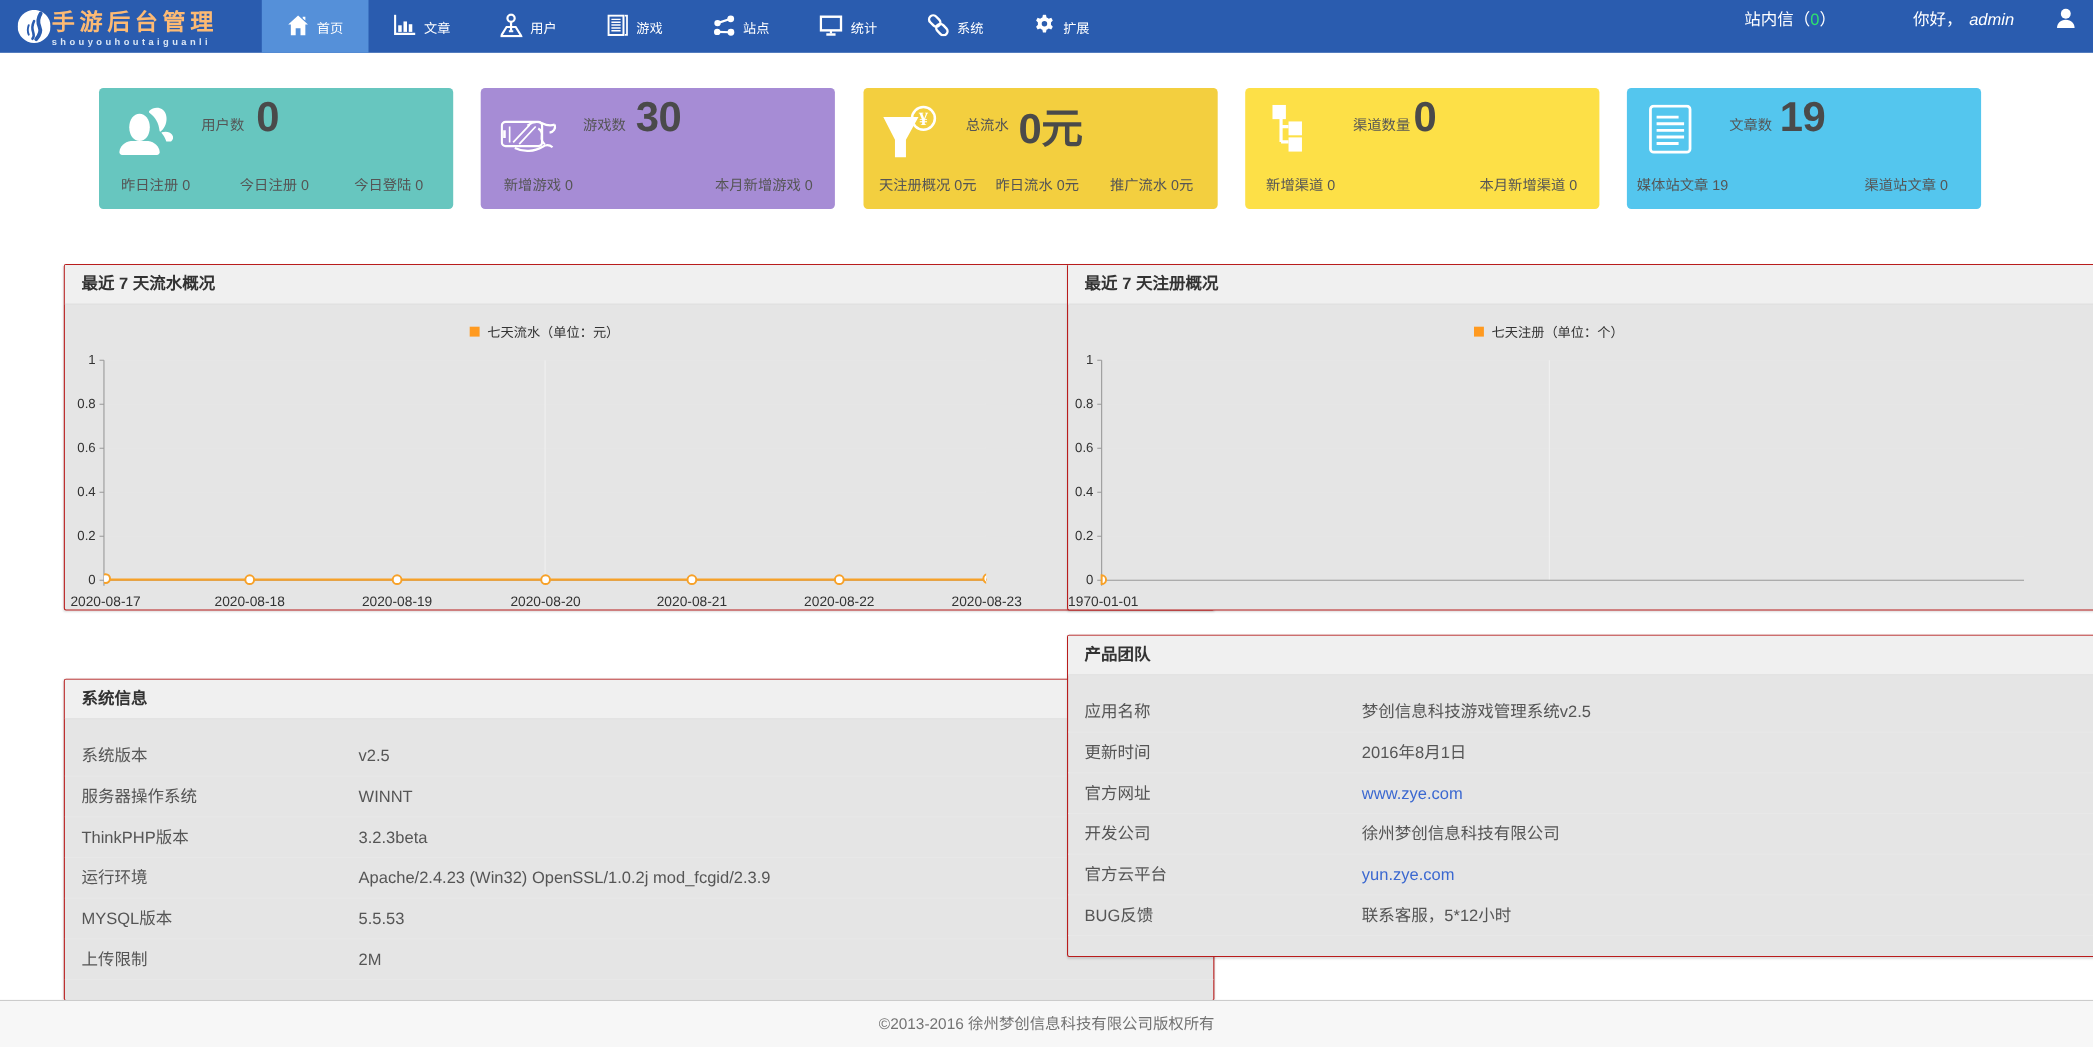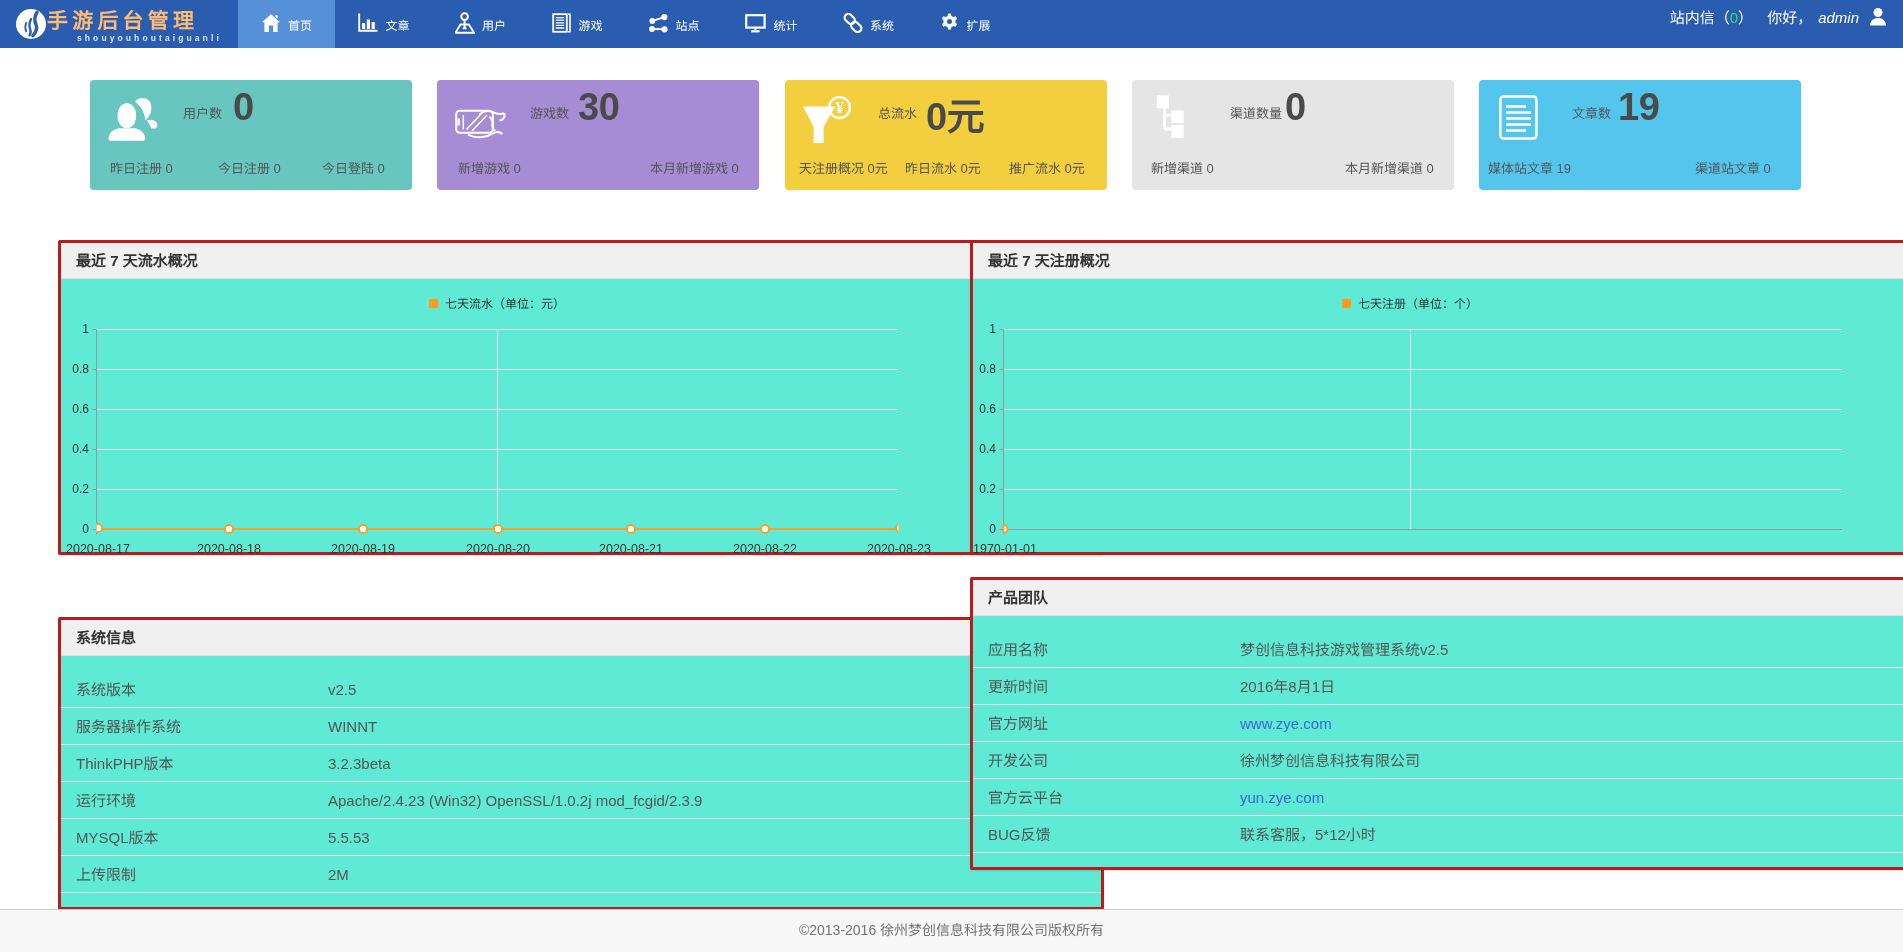--- a/index.html
+++ b/index.html
@@ -5,43 +5,43 @@
 <style>
 * { margin:0; padding:0; box-sizing:border-box; }
 html,body { width:1903px; height:952px; background:#fff; font-family:"Liberation Sans", sans-serif; position:relative; overflow:hidden; }
 
 
 .nav { position:absolute; left:0; top:0; width:1903px; height:48px; background:#2a5caf; }
 .logo { position:absolute; left:16px; top:9px; }
 .logo-badge { position:absolute; left:0; top:0; width:30px; height:30px; }
 .logo-txt { position:absolute; left:31px; top:0; width:300px; }
 .logo-title { color:#fdba74; font-size:21px; font-weight:bold; letter-spacing:4.2px; line-height:24px; white-space:nowrap; }
-.logo-sub { color:#d9e6f5; font-size:8.5px; font-weight:bold; letter-spacing:3.1px; margin-top:0px; white-space:nowrap;margin-left:30px; }
+.logo-sub { color:#d9e6f5; font-size:8.5px; font-weight:bold; letter-spacing:3.1px; margin-top:0px; white-space:nowrap; }
 .menu { position:absolute; left:238px; top:0; height:48px; display:flex; }
 .mi { width:97px; height:48px; display:flex; align-items:center; justify-content:center; color:#fff; font-size:12px; }
 .mi.on { background:#5590d9; }
 .mi svg { margin-right:7px; margin-top:-3px; }
-.nav-r { position:absolute; right:14px; top:0; height:33px; display:flex; align-items:center; color:#fff; font-size:15px; }
+.nav-r { position:absolute; right:14px; top:0; height:33px; display:flex; align-items:center; color:#fff; font-size:15px;gap:28px; }
 .nav-r .grn { color:#2ee06f; }
 .nav-r .adm { font-style:italic; margin-left:6px; }
 
 
 .card { position:absolute; top:80px; width:322px; height:110px; border-radius:4px; color:#555; }
 .card .icon { position:absolute; left:18px; top:16px; }
 .card .lab { position:absolute; top:23px; left:93px; font-size:13px; }
 .card .num { position:absolute; top:6px; font-size:38px; font-weight:bold; color:#4a4a4a; letter-spacing:-0.5px; }
 .card .bt { position:absolute; top:78px; font-size:13px; }
 .c1 { left:90px;  background:#67c6bf; }
 .c2 { left:437px; background:#a68cd5; }
 .c3 { left:785px; background:#f3cf3f; }
-.c4 { left:1132px;background:#e5e5e5; }
+.c4 { left:1132px;background:#fde047; }
 .c5 { left:1479px;background:#54c6ee; }
 
 
-.panel { position:absolute; width:1046px; background:#5eead4; border:3px solid #b91c1c; border-radius:2px; box-shadow:0 1px 2px rgba(0,0,0,0.13); }
+.panel { position:absolute; width:1046px; background:#e5e5e5; border:1px solid #b91c1c; border-radius:2px; box-shadow:0 1px 2px rgba(0,0,0,0.13); }
 .p-hd { height:36px; background:#f0f0f0; border-bottom:1px solid #ddd; line-height:36px; padding-left:15px; font-size:15px; font-weight:bold; color:#333; }
 .pl { left:58px; top:240px; height:315px; }
 .pr { left:970px; top:240px; height:315px; }
 .il { left:58px; top:577px; height:293px;margin-top:40px; }
 .ir { left:970px; top:577px; height:293px; }
 .itab { position:absolute; left:0; top:51px; width:100%; }
 .irow { height:37px; line-height:37px; font-size:15px; color:#555; border-bottom:1px solid #e8e8e8; }
 .irow .k { position:absolute; left:15px; }
 .irow .v { position:absolute; left:267px; }
 .irow { position:relative; }

